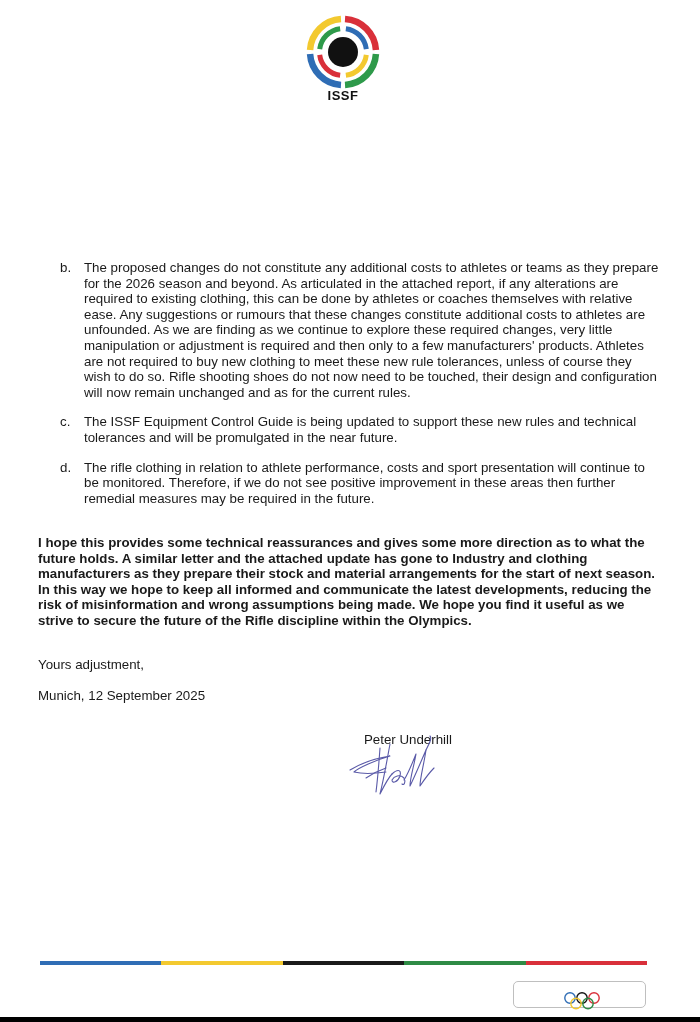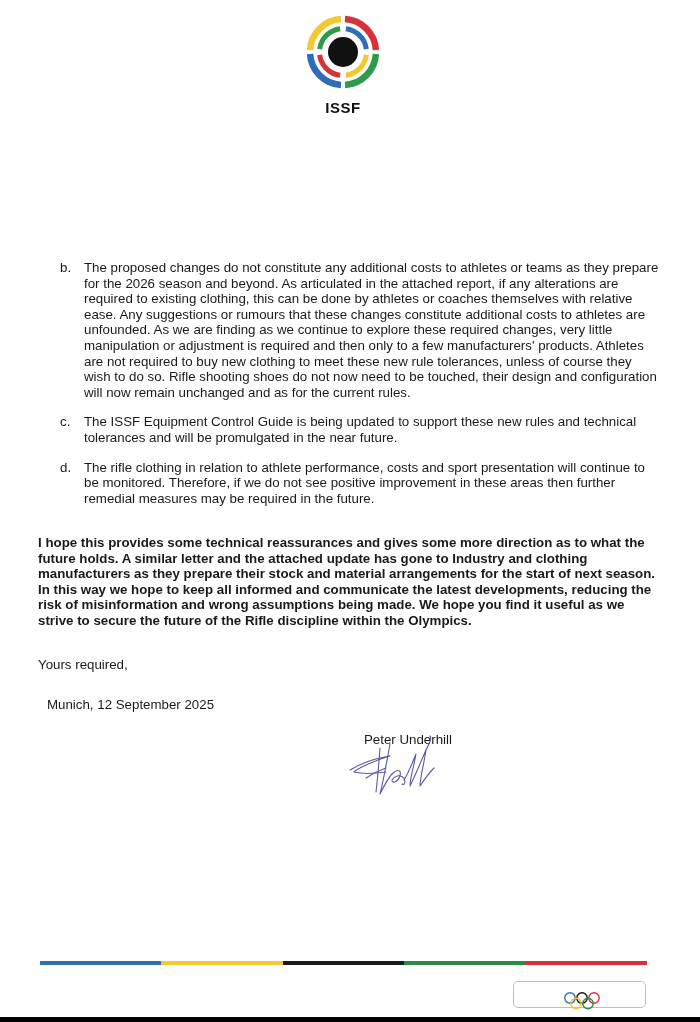--- a/index.html
+++ b/index.html
@@ -2,32 +2,32 @@
 <html><head>
   <meta charset="utf-8">
   <style>
     html, body { margin: 0; padding: 0; background: #ffffff; }
     body {
       width: 700px; height: 1022px; position: relative; overflow: hidden;
       font-family: "Liberation Sans", sans-serif; color: #1a1a1a;
     }
     .logo { position: absolute; left: 303px; top: 12px; width: 80px; height: 80px; }
     .logo-text {
-      position: absolute; left: 0; width: 686px; top: 99px; text-align: center;
-      font-family: "Liberation Sans", sans-serif; font-weight: bold; font-size: 15px;
+      position: absolute; left: 0; width: 686px; top: 88px; text-align: center;
+      font-family: "Liberation Sans", sans-serif; font-weight: bold; font-size: 13px;
       letter-spacing: 0.5px; color: #111;
     }
     .text { font-size: 13.3px; line-height: 15.6px; }
     .list { position: absolute; left: 60px; top: 260px; width: 600px; margin: 0; padding: 0; }
     .list-item { display: flex; margin: 0 0 14px 0; }
     .list-marker { width: 24px; flex: 0 0 24px; }
     .list-body { flex: 1; }
     .para { position: absolute; left: 38px; top: 535px; width: 625px; margin: 0; font-weight: bold; }
     .closing { position: absolute; left: 38px; top: 657px; margin: 0; }
-    .place-date { position: absolute; left: 38px; top: 688px; margin: 9px; }
+    .place-date { position: absolute; left: 38px; top: 688px; margin: 0; }
     .signer { position: absolute; left: 352px; top: 720px; margin: 12px; }
     .signature { position: absolute; left: 346px; top: 734px; width: 96px; height: 64px; }
     .stripe { position: absolute; left: 40px; top: 961px; width: 607px; height: 4px; display: flex; }
     .stripe > div { flex: 1; height: 100%; }
     .badge {
       position: absolute; left: 513px; top: 981px; width: 133px; height: 27px;
       border: 1px solid #bfbfbf; border-radius: 5px; box-sizing: border-box;
       display: flex; align-items: center; padding-left: 4px; background: #fff; flex-direction: column;
     }
     .badge svg { width: 38px; height: 20px; flex: 0 0 38px; }
@@ -61,21 +61,21 @@
     <span class="list-marker">c.</span>
     <span class="list-body">The ISSF Equipment Control Guide is being updated to support these new rules and technical tolerances and will be promulgated in the near future.</span>
   </div>
   <div class="list-item">
     <span class="list-marker">d.</span>
     <span class="list-body">The rifle clothing in relation to athlete performance, costs and sport presentation will continue to be monitored.  Therefore, if we do not see positive improvement in these areas then further remedial measures may be required in the future.</span>
   </div>
 </div>
 
 <p class="para text">I hope this provides some technical reassurances and gives some more direction as to what the future holds.  A similar letter and the attached update has gone to Industry and clothing manufacturers as they prepare their stock and material arrangements for the start of next season.  In this way we hope to keep all informed and communicate the latest developments, reducing the risk of misinformation and wrong assumptions being made.  We hope you find it useful as we strive to secure the future of the Rifle discipline within the Olympics.</p>
-<p class="closing text">Yours required,</p>
+<p class="closing text">Yours adjustment,</p>
 <p class="place-date text">Munich, 12 September 2025</p>
 <p class="signer text">Peter Underhill</p>
 
 <svg class="signature" viewBox="0 0 96 64" id="signature">
   <g fill="none" stroke-width="1.1" stroke-linecap="round" stroke-linejoin="round" stroke="#5a5aa8">
     <path d="M4 36 C14 30, 30 24, 44 22 C30 26, 12 34, 8 38 C16 40, 26 40, 40 38"></path>
     <path d="M20 44 C26 40, 34 36, 40 34"></path>
     <path d="M34 14 C33 28, 32 42, 30 58"></path>
     <path d="M44 10 C41 26, 38 44, 34 60 C38 52, 42 44, 46 40"></path>
     <path d="M46 40 C50 36, 56 34, 54 42 C52 48, 46 50, 46 46 C48 42, 54 40, 58 44 C60 48, 58 52, 56 50"></path>

